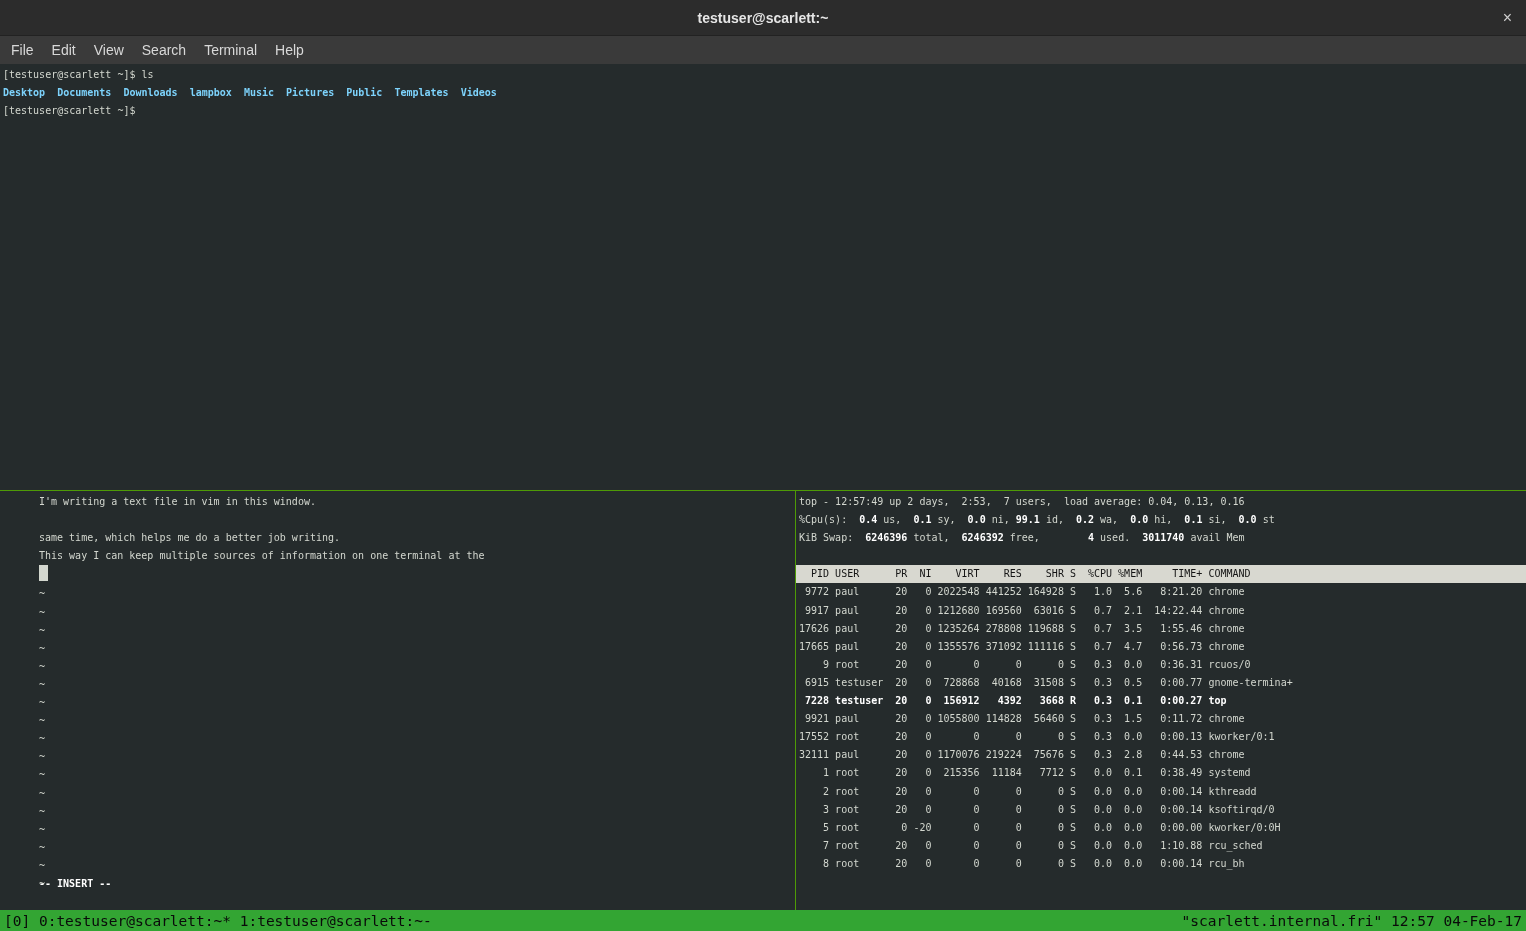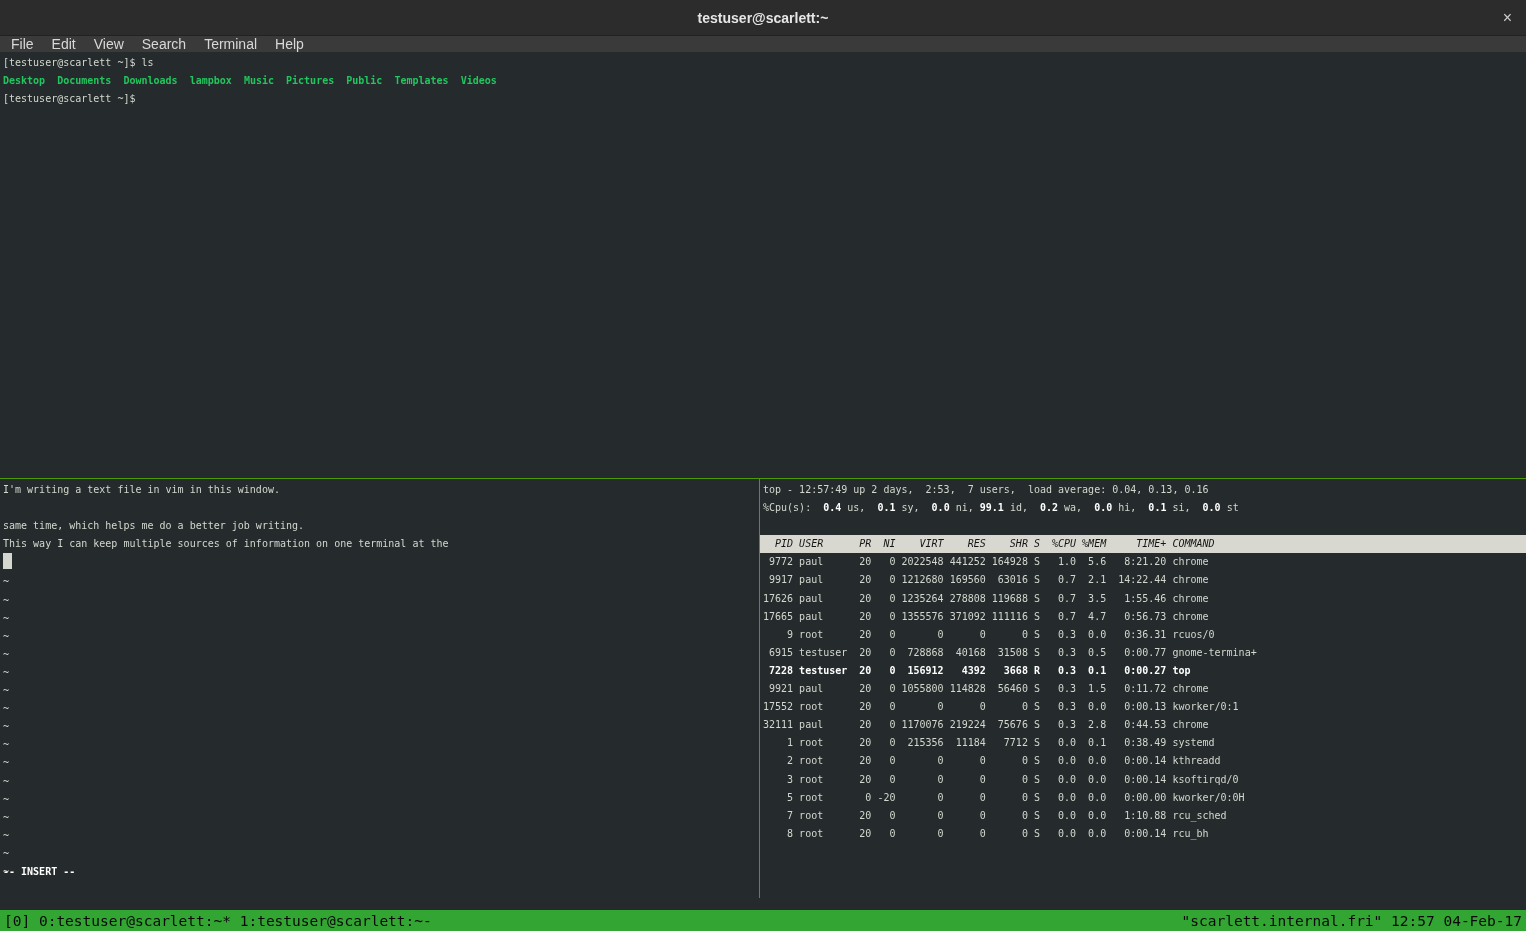--- a/index.html
+++ b/index.html
@@ -16,47 +16,47 @@
     font-size:14px; color:#e6e6e6; flex:0 0 auto;
     border-bottom:1px solid #222;
   }
   .close-btn {
     position:absolute; right:14px; top:50%; transform:translateY(-50%);
     color:#d0d0d0; font-size:16px; font-weight:normal; cursor:default;
   }
 
   
   .menubar {
-    height:16px; background:#3a3a3a; display:flex; align-items:center;
+    height:28px; background:#3a3a3a; display:flex; align-items:center;
     font-family:"Liberation Sans",sans-serif; font-size:14px; color:#d8d8d8;
     flex:0 0 auto; padding-left:2px;
   }
   .menu-item { padding:0 9px; line-height:28px; }
 
   
   .terminal { flex:1 1 auto; background:#252b2c; color:#d3d7cf; font-size:10px; line-height:18.1px; position:relative; }
   .tline { white-space:pre; min-height:18.1px; }
   .b { font-weight:bold; color:#ffffff; }
 
   .pane { padding:2px 3px; overflow:hidden; }
   .shell-pane { height:426px; }
   .hborder { height:1px; background:#4e9a06; }
-  .bottom-row { height:419px; display:flex; }
+  .bottom-row { height:419px; display:flex;margin-left:36px; }
   .vim-pane { width:759px; position:relative; }
   .vborder { width:1px; background:#4e9a06; }
   .top-pane { flex:1 1 auto; }
 
-  .dir { color:#22c55e; font-weight:bold; }
+  .dir { color:#7dd3fc; font-weight:bold; }
 
   .cursor { display:inline-block; width:9px; height:16px; background:#d3d7cf; vertical-align:text-bottom; }
   .mode { position:absolute; bottom:17px; left:3px; font-weight:bold; color:#ffffff; }
 
   .top-header {
     background:#d8d8d0; color:#141414;
-    margin:0 -3px; padding:0 3px;font-style:italic;
+    margin:0 -3px; padding:0 3px;
   }
 
   
   .statusbar {
     height:21px; background:#33a533; color:#0a0a0a;
     display:flex; justify-content:space-between; align-items:center;
     font-size:14.5px; white-space:pre; padding:8px 4px; flex:0 0 auto;
   }
 </style>
 </head>
@@ -117,20 +117,21 @@
           </div>
         <div class="tline mode">-- INSERT --</div>
       </div>
 
       <div class="vborder"></div>
 
       <div class="pane top-pane">
         <div>
             <div class="tline"><span>top - 12:57:49 up 2 days,  2:53,  7 users,  load average: 0.04, 0.13, 0.16</span></div>
             <div class="tline"><span>%Cpu(s):  </span><span class="b">0.4</span><span> us,  </span><span class="b">0.1</span><span> sy,  </span><span class="b">0.0</span><span> ni, </span><span class="b">99.1</span><span> id,  </span><span class="b">0.2</span><span> wa,  </span><span class="b">0.0</span><span> hi,  </span><span class="b">0.1</span><span> si,  </span><span class="b">0.0</span><span> st</span></div>
+            <div class="tline"><span>KiB Swap:  </span><span class="b">6246396</span><span> total,  </span><span class="b">6246392</span><span> free,        </span><span class="b">4</span><span> used.  </span><span class="b">3011740</span><span> avail Mem</span></div>
           </div>
         <div class="tline"></div>
         <div class="tline top-header">  PID USER      PR  NI    VIRT    RES    SHR S  %CPU %MEM     TIME+ COMMAND</div>
         <div>
             <div class="tline"> 9772 paul      20   0 2022548 441252 164928 S   1.0  5.6   8:21.20 chrome</div>
             <div class="tline"> 9917 paul      20   0 1212680 169560  63016 S   0.7  2.1  14:22.44 chrome</div>
             <div class="tline">17626 paul      20   0 1235264 278808 119688 S   0.7  3.5   1:55.46 chrome</div>
             <div class="tline">17665 paul      20   0 1355576 371092 111116 S   0.7  4.7   0:56.73 chrome</div>
             <div class="tline">    9 root      20   0       0      0      0 S   0.3  0.0   0:36.31 rcuos/0</div>
             <div class="tline"> 6915 testuser  20   0  728868  40168  31508 S   0.3  0.5   0:00.77 gnome-termina+</div>

